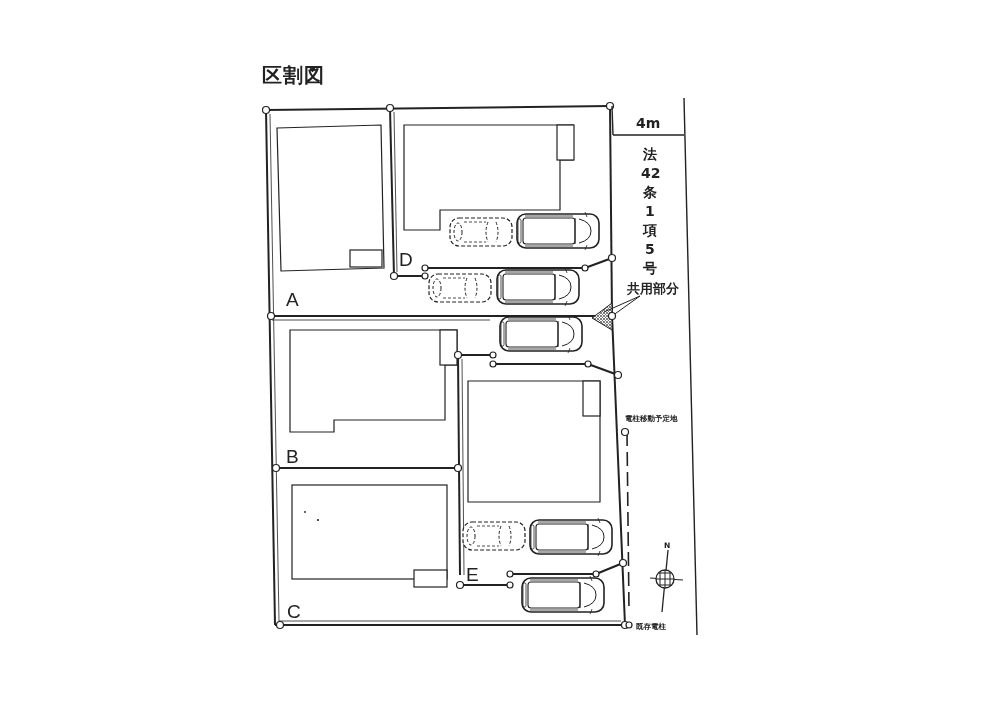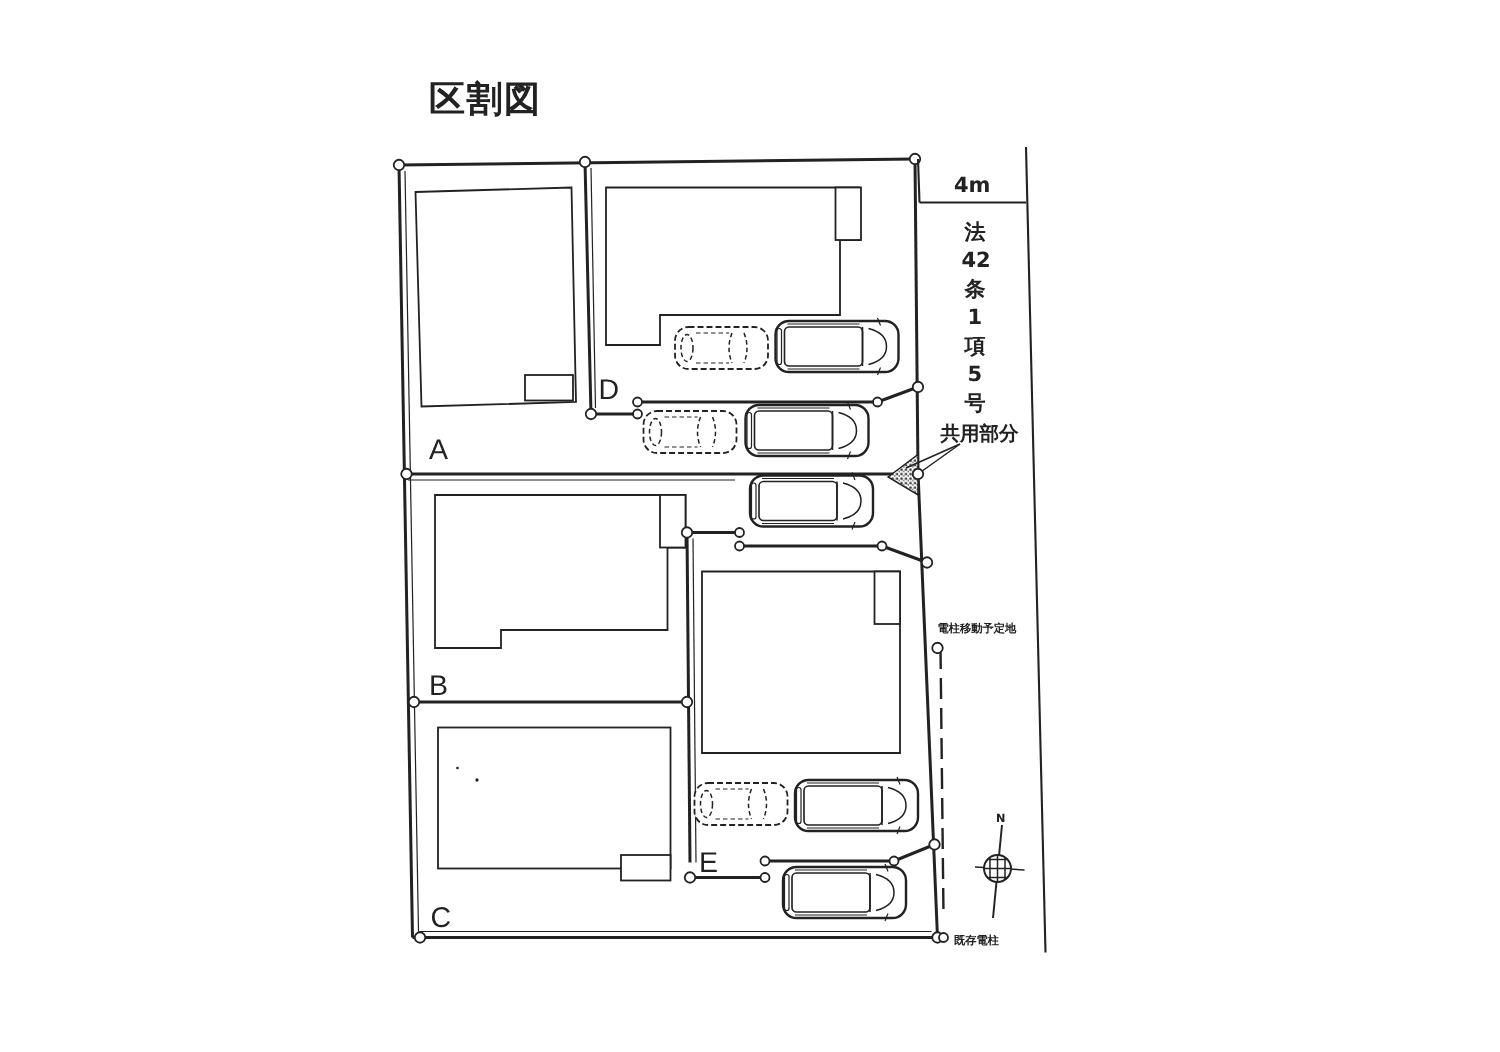--- a/index.html
+++ b/index.html
@@ -1,17 +1,17 @@
 <!DOCTYPE html>
 <html><head>
   <meta charset="utf-8">
   <style>
     html, body { margin: 0; padding: 0; background: #ffffff; }
     body { width: 1000px; height: 701px; position: relative; overflow: hidden; font-family: "DejaVu Sans", sans-serif; color: #222; }
-    .title { position: absolute; left: 262px; top: 50px; font-size: 24px; font-weight: bold; letter-spacing: 1px; color: #222; margin-left: 24px; }
+    .title { position: absolute; left: 262px; top: 62px; font-size: 20px; font-weight: bold; letter-spacing: 1px; color: #222; }
     svg.plan { position: absolute; left: 0; top: 0; }
     .lot-label { font-family: "Liberation Sans", sans-serif; font-size: 19px; fill: #222; }
     .road-text { font-family: "DejaVu Sans", sans-serif; font-size: 14px; fill: #222; font-weight: bold; }
     .small-text { font-family: "DejaVu Sans", sans-serif; font-size: 7.5px; fill: #222; font-weight: bold; }
     .shared-text { font-family: "DejaVu Sans", sans-serif; font-size: 13px; fill: #222; font-weight: bold; }
   </style>
 </head>
 <body>
 
 <div class="title">区割図</div>

